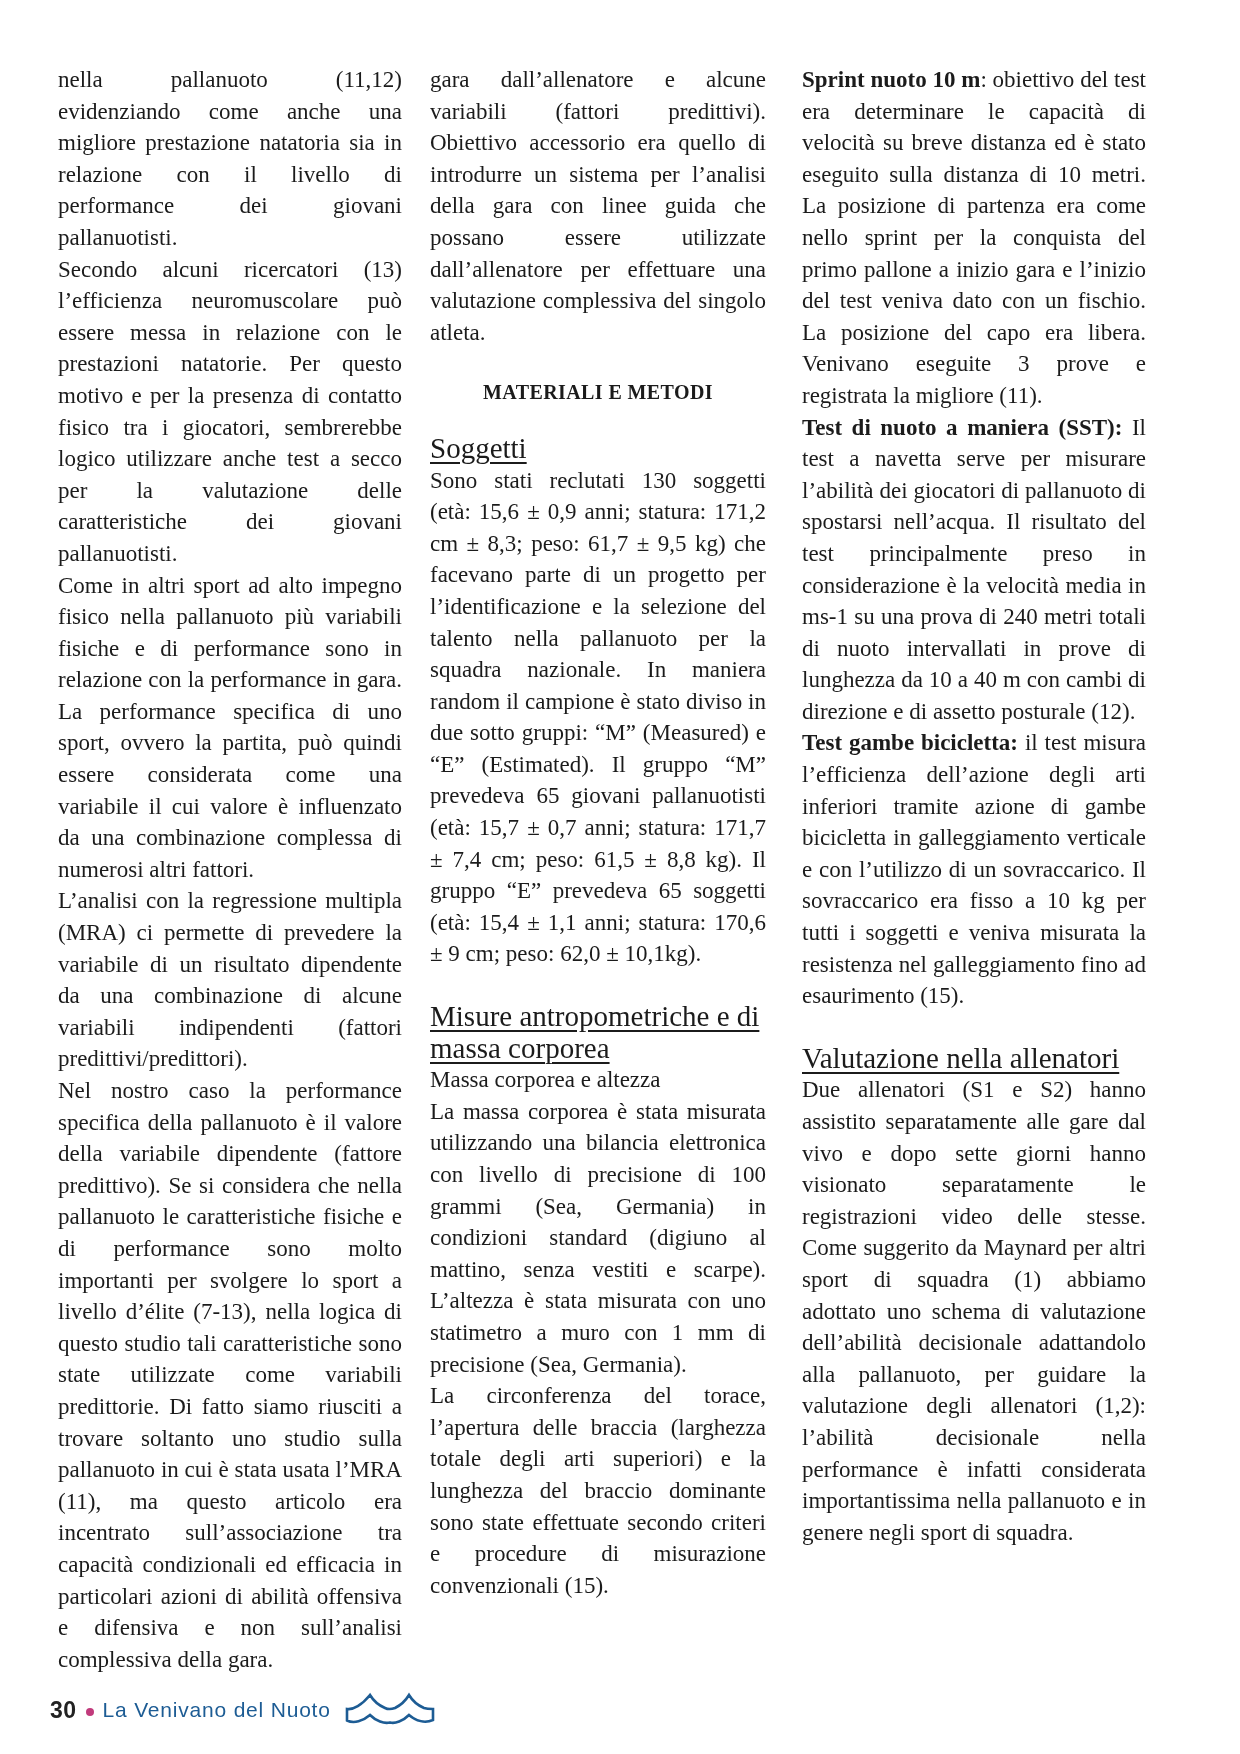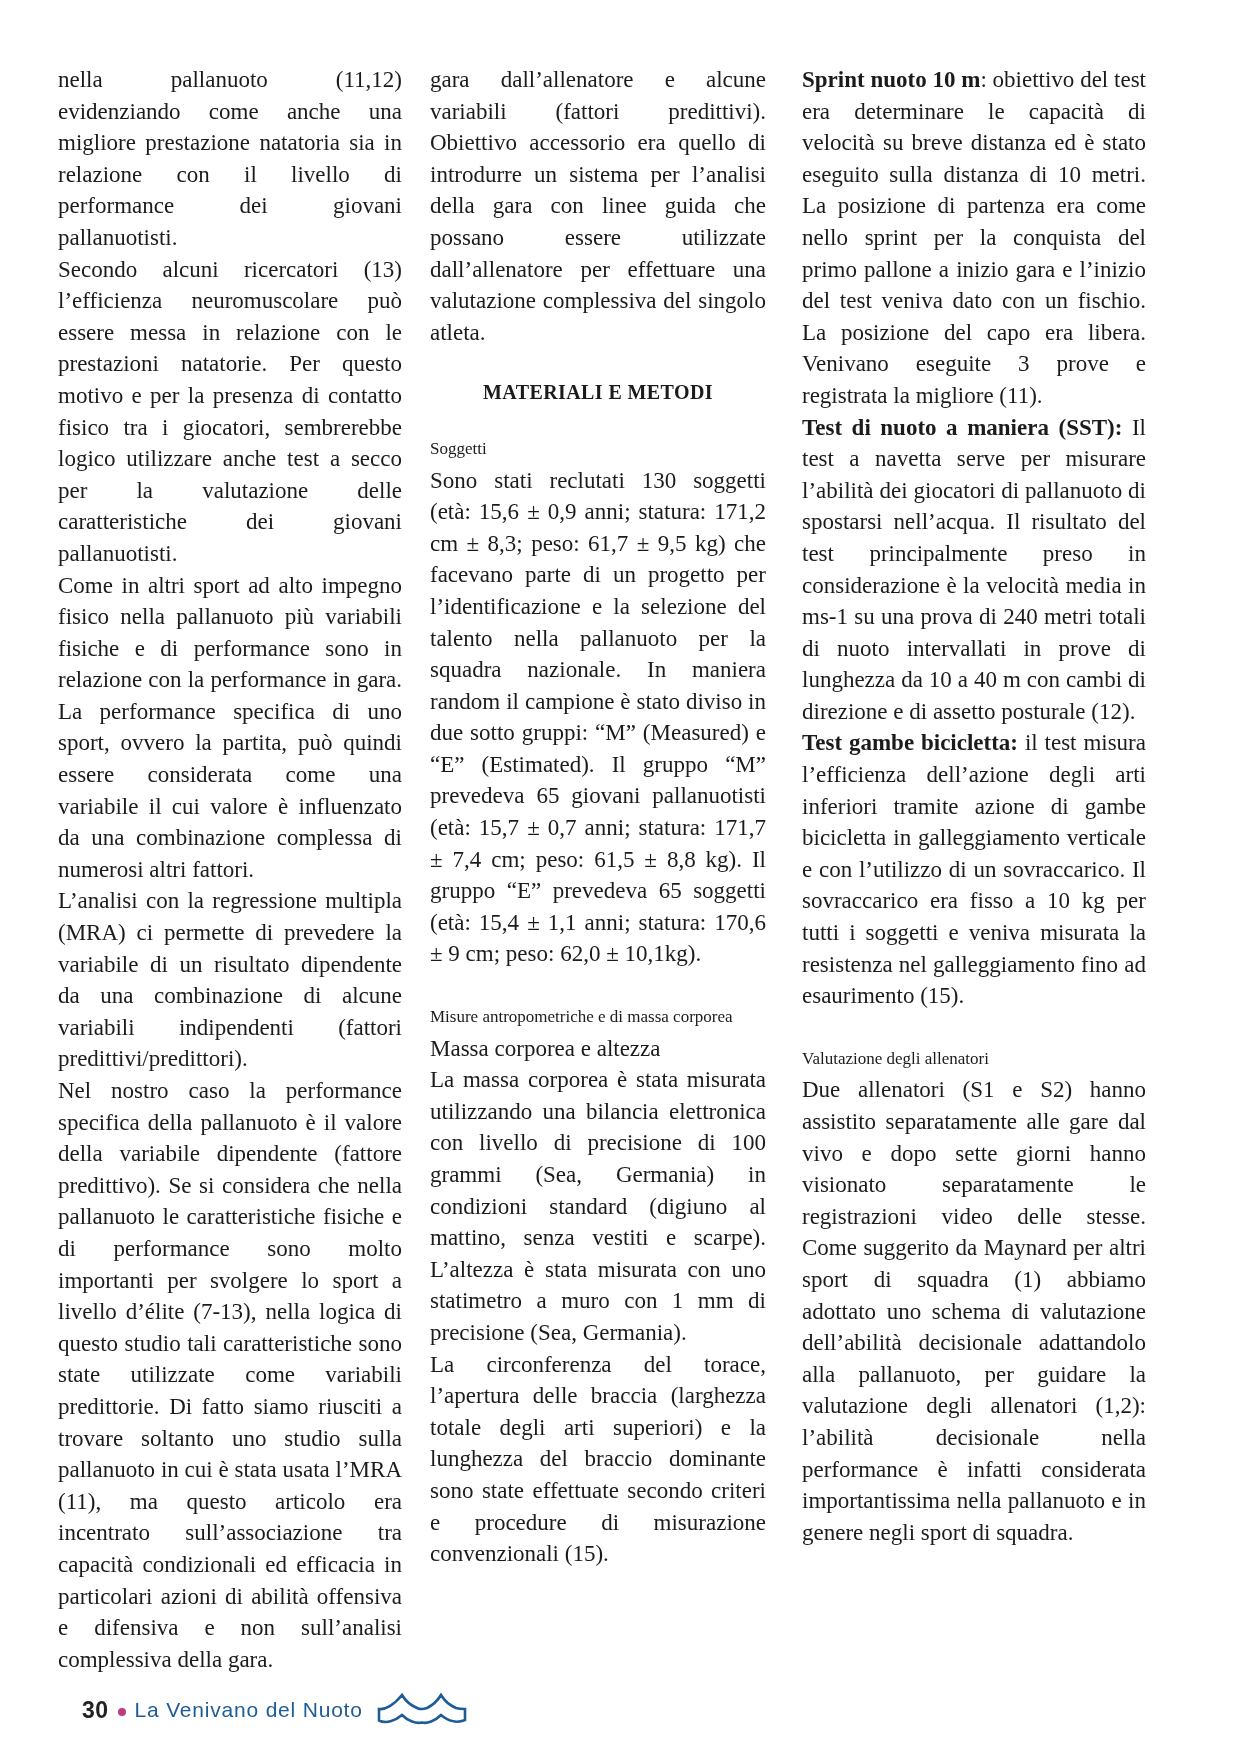--- a/index.html
+++ b/index.html
@@ -13,32 +13,32 @@
     position:absolute;top:64px;height:1614px;overflow:hidden;
     font-size:23px;line-height:31.6px;text-align:justify;
     hyphens:auto;-webkit-hyphens:auto;
   }
   .col p{margin:0;}
   .sec-title{
     margin:29px 0 24px 0;text-align:center;font-weight:bold;
     font-size:20px;letter-spacing:0.4px;line-height:31.6px;
   }
   .ul-head{
-    margin:31px 0 0 0;font-weight:normal;font-size:17px;line-height:31.6px;
-    text-underline-offset:4px;text-decoration-thickness:1.5px;
+    margin:31px 0 0 0;font-weight:normal;font-size:29px;line-height:31.6px;
+    text-decoration:underline;text-underline-offset:4px;text-decoration-thickness:1.5px;
     text-align:left;
   }
   .ul-head.nogap{margin-top:0;}
   b{font-weight:bold;}
   .footer{
     position:absolute;left:50px;top:1688px;height:44px;
     display:flex;align-items:center;gap:9px;
     font-family:"Liberation Sans", sans-serif;
   }
-  .pgnum{font-weight:bold;font-size:23px;color:#222222;letter-spacing:0.5px;margin-left:32px;}
+  .pgnum{font-weight:bold;font-size:23px;color:#222222;letter-spacing:0.5px;}
   .dot{width:8px;height:8px;border-radius:50%;margin-top:3px;}
   .journal{font-size:21px;letter-spacing:0.8px;}
   .wave{margin-left:4px;margin-top:2px;}
 </style>
 </head>
 <body>
 
 <div class="page">
 
   <section class="col" style="left:58px;width:344px">
@@ -56,21 +56,21 @@
       <p class="para">Sono stati reclutati 130 soggetti (età: 15,6 ± 0,9 anni; statura: 171,2 cm ± 8,3; peso: 61,7 ± 9,5 kg) che facevano parte di un progetto per l’identificazione e la selezione del talento nella pallanuoto per la squadra nazionale. In maniera random il campione è stato diviso in due sotto gruppi: “M” (Measured) e “E” (Estimated). Il gruppo “M” prevedeva 65 giovani pallanuotisti (età: 15,7 ± 0,7 anni; statura: 171,7 ± 7,4 cm; peso: 61,5 ± 8,8 kg). Il gruppo “E” prevedeva 65 soggetti (età: 15,4 ± 1,1 anni; statura: 170,6 ± 9 cm; peso: 62,0 ± 10,1kg).</p>
       <h3 class="ul-head">Misure antropometriche e di massa corporea</h3>
       <p class="para">Massa corporea e altezza</p>
       <p class="para">La massa corporea è stata misurata utilizzando una bilancia elettronica con livello di precisione di 100 grammi (Sea, Germania) in condizioni standard (digiuno al mattino, senza vestiti e scarpe). L’altezza è stata misurata con uno statimetro a muro con 1 mm di precisione (Sea, Germania).</p>
       <p class="para">La circonferenza del torace, l’apertura delle braccia (larghezza totale degli arti superiori) e la lunghezza del braccio dominante sono state effettuate secondo criteri e procedure di misurazione convenzionali (15).</p>
     </section>
   <section class="col" style="left:802px;width:344px">
       <p class="para"><b>Sprint nuoto 10 m</b>: obiettivo del test era determinare le capacità di velocità su breve distanza ed è stato eseguito sulla distanza di 10 metri. La posizione di partenza era come nello sprint per la conquista del primo pallone a inizio gara e l’inizio del test veniva dato con un fischio. La posizione del capo era libera. Venivano eseguite 3 prove e registrata la migliore (11).</p>
       <p class="para"><b>Test di nuoto a maniera (SST):</b> Il test a navetta serve per misurare l’abilità dei giocatori di pallanuoto di spostarsi nell’acqua. Il risultato del test principalmente preso in considerazione è la velocità media in ms-1 su una prova di 240 metri totali di nuoto intervallati in prove di lunghezza da 10 a 40 m con cambi di direzione e di assetto posturale (12).</p>
       <p class="para"><b>Test gambe bicicletta:</b> il test misura l’efficienza dell’azione degli arti inferiori tramite azione di gambe bicicletta in galleggiamento verticale e con l’utilizzo di un sovraccarico. Il sovraccarico era fisso a 10 kg per tutti i soggetti e veniva misurata la resistenza nel galleggiamento fino ad esaurimento (15).</p>
-      <h3 class="ul-head">Valutazione degli allenatori</h3>
+      <h3 class="ul-head">Valutazione nella allenatori</h3>
       <p class="para">Due allenatori (S1 e S2) hanno assistito separatamente alle gare dal vivo e dopo sette giorni hanno visionato separatamente le registrazioni video delle stesse. Come suggerito da Maynard per altri sport di squadra (1) abbiamo adottato uno schema di valutazione dell’abilità decisionale adattandolo alla pallanuoto, per guidare la valutazione degli allenatori (1,2): l’abilità decisionale nella performance è infatti considerata importantissima nella pallanuoto e in genere negli sport di squadra.</p>
     </section>
 
   <footer class="footer">
     <span class="pgnum">30</span>
     <span class="dot" style="background: rgb(193, 58, 124);"></span>
     <span class="journal" style="color: rgb(29, 92, 148);">La Venivano del Nuoto</span>
     <svg class="wave" width="92" height="40" viewBox="0 0 92 40" aria-hidden="true">
       <path d="M3,18
                C9,19 18,14 26,4

